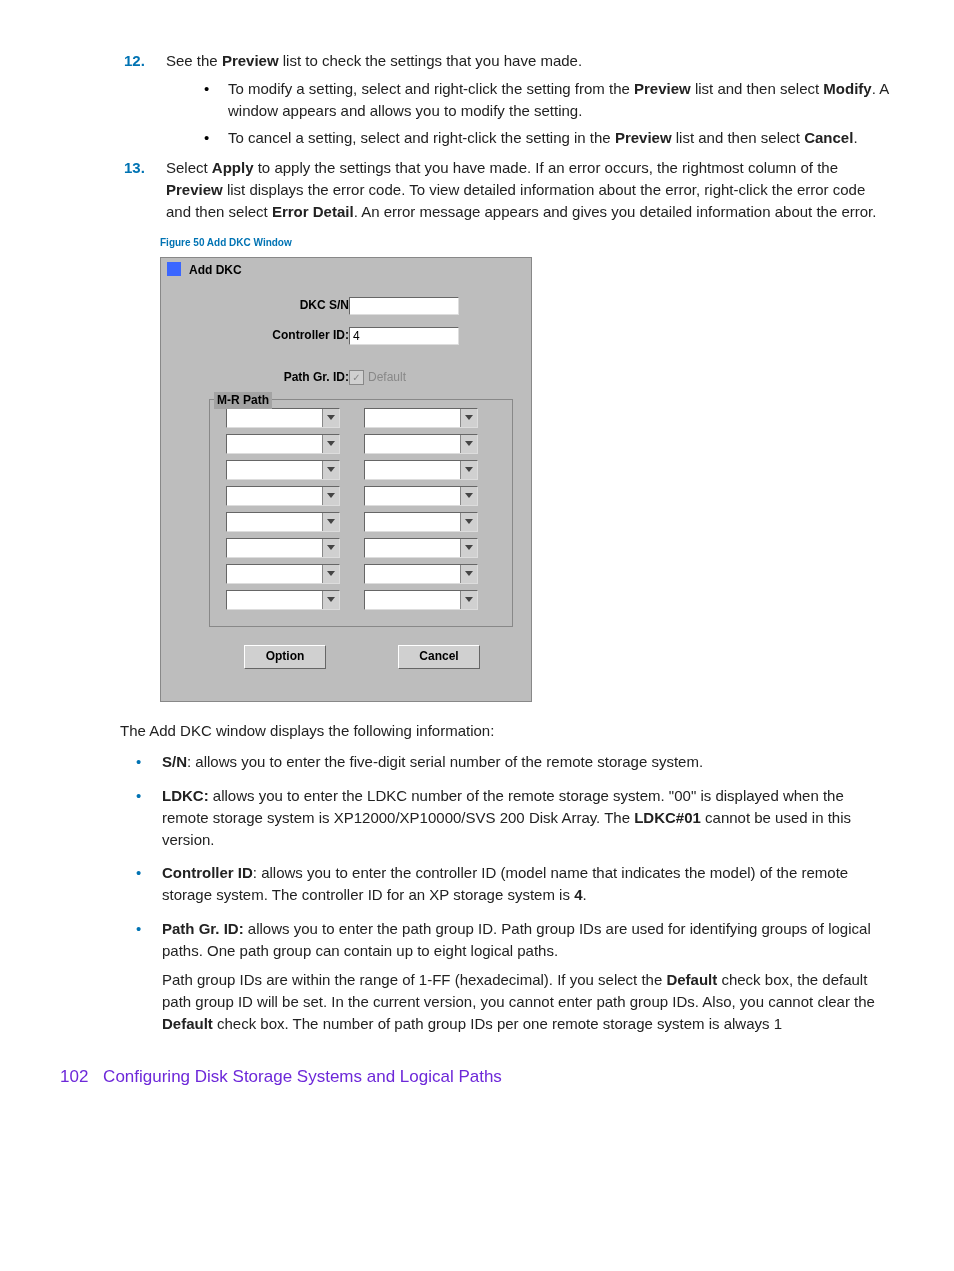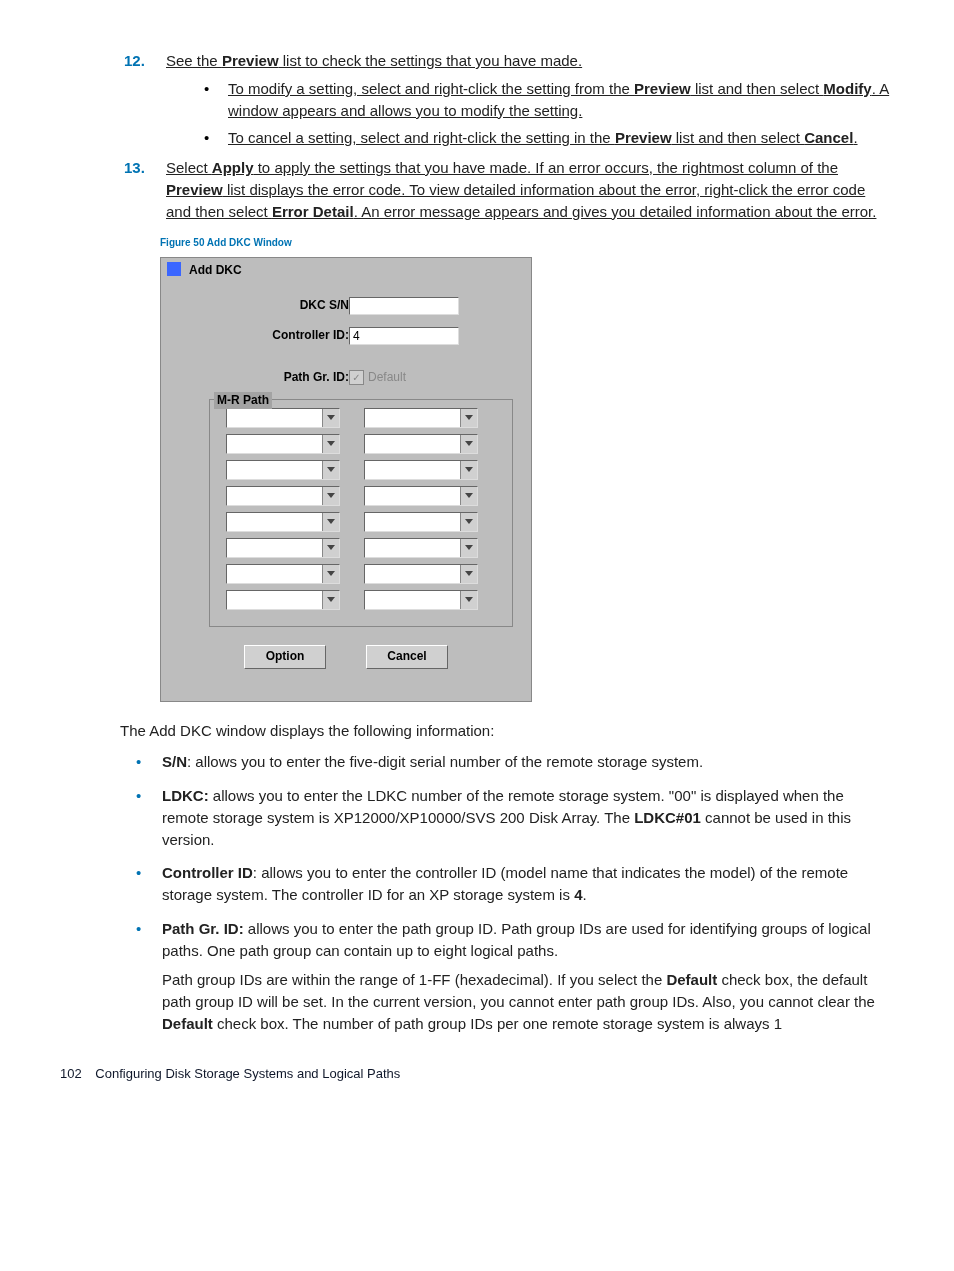--- a/index.html
+++ b/index.html
@@ -10,21 +10,20 @@
     color: #222;
     line-height: 1.45;
     background: #fff;
     width: 954px;
     box-sizing: border-box;
   }
   ol.steps {
     list-style: none;
     padding: 0;
     margin: 0 0 14px 0;
-    text-decoration: underline;
   }
   ol.steps > li {
     position: relative;
     padding-left: 42px;
     margin-left: 64px;
     margin-bottom: 8px;
   }
   ol.steps > li > .num {
     position: absolute;
     left: 0;
@@ -217,25 +216,26 @@
     border-top: 1px solid #fff;
     border-left: 1px solid #fff;
     border-right: 1px solid #666;
     border-bottom: 1px solid #666;
     font-size: 12px;
     font-weight: bold;
     display: flex;
     align-items: center;
     justify-content: center;
     cursor: pointer;
+    margin-left: 32px;
   }
   .footer {
     margin-top: 30px;
-    font-size: 13px;
-    color: #0f172a;
+    font-size: 17px;
+    color: #6d28d9;
   }
   .footer .pn { margin-right: 10px; }
 </style>
 </head>
 <body>
 
 <ol class="steps">
   <li>
     <span class="num">12.</span>
     <span>

